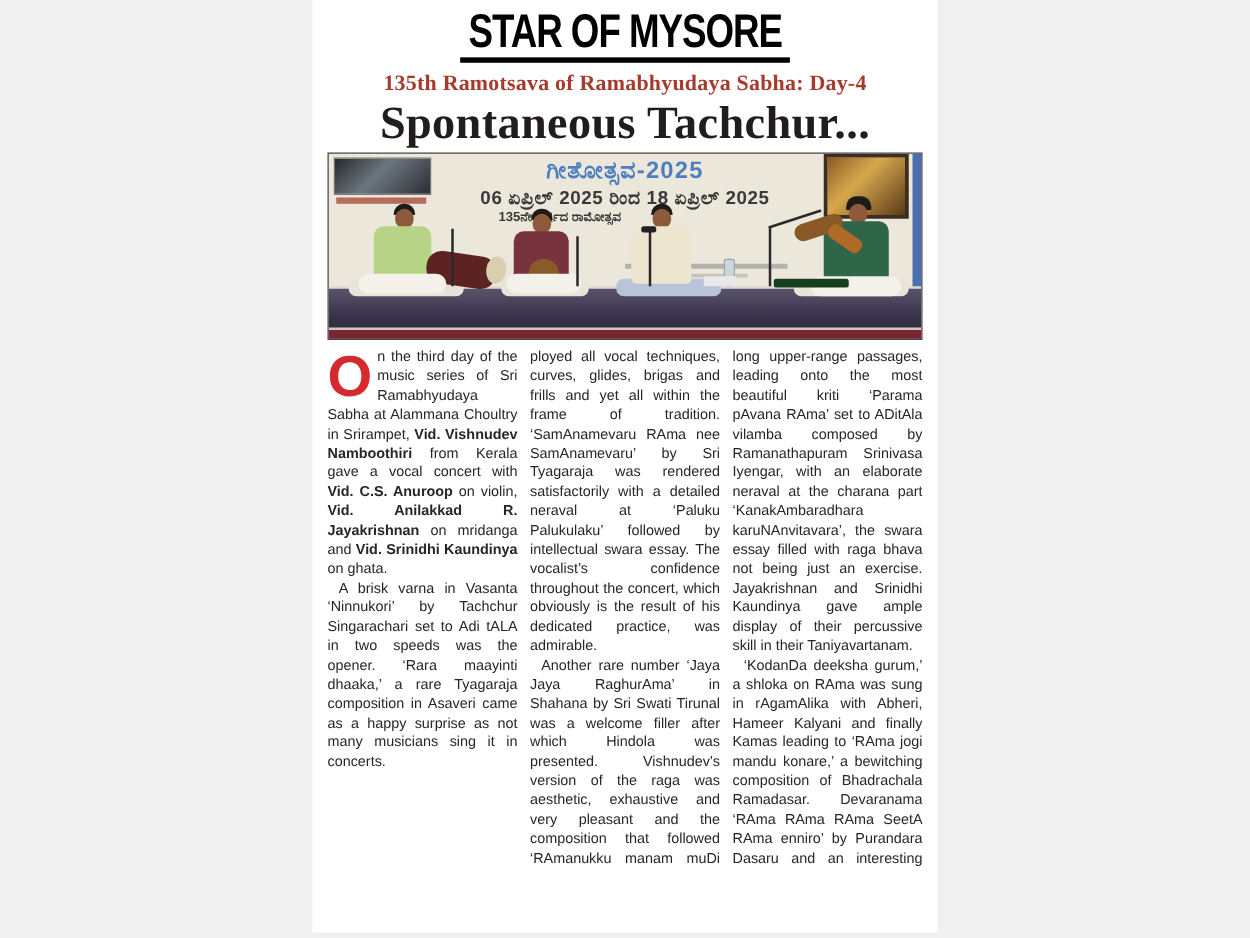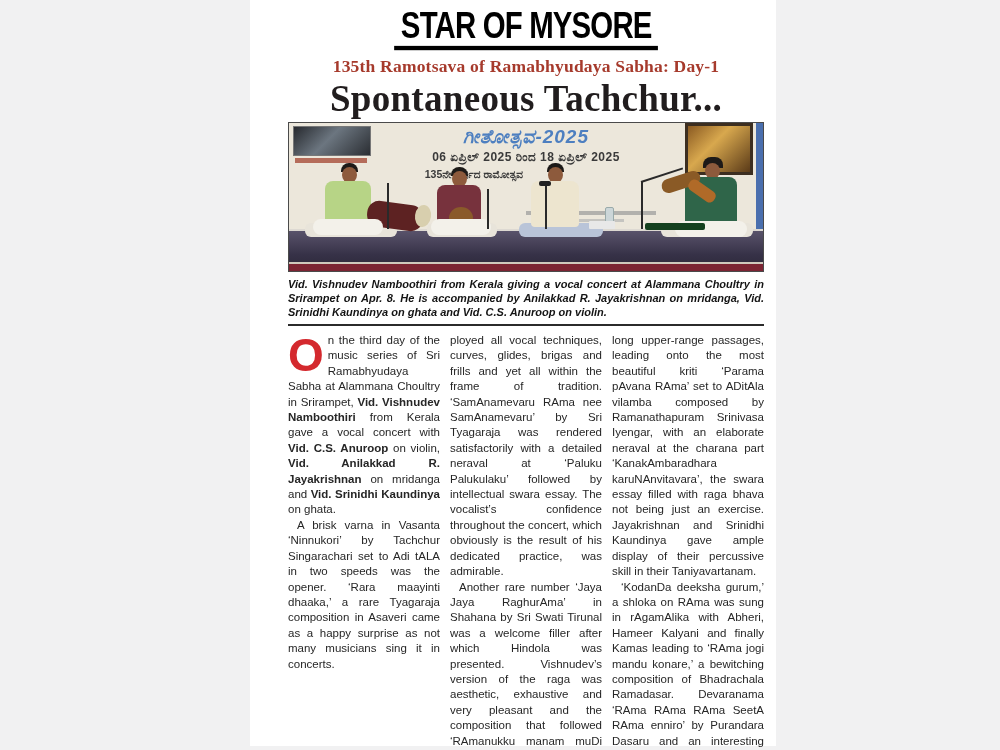--- a/index.html
+++ b/index.html
@@ -5,21 +5,20 @@
   html,body{margin:0;padding:0;}
   body{
     width:1000px;height:750px;position:relative;
     background:#f1f1f2;
     font-family:"Liberation Sans", sans-serif;
     overflow:hidden;
   }
   .paper{
     position:absolute;left:250px;top:0;width:500px;height:746px;
     background:#ffffff;
-    padding-left:26px;
   }
   
   .masthead{ text-align:center; padding-top:7px; }
   .masthead-title{
     display:inline-block;
     font-weight:bold; font-size:35px; line-height:34px;
     color:#000; letter-spacing:-1px;
     border-bottom:4px solid #000; padding:0 8px 2px;
     transform:scaleX(0.84) scaleY(1.08); transform-origin:center top;
     white-space:nowrap;
@@ -38,25 +37,25 @@
   
   .photo{
     position:relative; margin:3px 12px 0 12px;
     width:474px; height:148px;
     border:1px solid #4a4a4a; background:#ece7db; overflow:hidden;
   }
   .photo *{position:absolute;}
   .ph-blue-edge{right:0;top:0;width:7px;height:112px;background:#4a6fae;}
   .ph-banner-title{
     left:0;top:3px;width:100%;text-align:center;
-    font-weight:bold;font-size:19px;color:#4d7fc0;letter-spacing:1px;font-style:italic;
+    font-weight:bold;font-size:19px;color:#4d7fc0;letter-spacing:1px;
   }
   .ph-banner-l2{
     left:0;top:27px;width:100%;text-align:center;
-    font-weight:bold;font-size:12px;color:#3a3a3a;letter-spacing:0.5px;
+    font-weight:bold;font-size:15px;color:#3a3a3a;letter-spacing:0.5px;
   }
   .ph-banner-l3{
     left:0;top:45px;width:78%;text-align:center;
     font-weight:bold;font-size:10.5px;color:#3a3a3a;
   }
   .ph-sponsor{left:50%;top:88px;width:130px;height:4px;background:#9a9a9a;opacity:.7;}
   .ph-sponsor2{left:56%;top:96px;width:70px;height:3px;background:#b5b5b5;opacity:.7;}
   .ph-poster-left{left:4px;top:3px;width:76px;height:28px;
     background:linear-gradient(135deg,#26292e 0%,#6c7680 45%,#2b2e33 100%);
     border:1px solid #777;}
@@ -103,21 +102,21 @@
 </style>
 </head>
 <body>
 
 <div class="paper">
 
   <div class="masthead">
     <span class="masthead-title">STAR OF MYSORE</span>
   </div>
 
-  <div class="kicker" style="color: rgb(166, 58, 44);">135th Ramotsava of Ramabhyudaya Sabha: Day-1</div>
+  <div class="kicker" style="color: rgb(166, 58, 44);">135th Ramotsava of Ramabhyudaya Sabha: Day-4</div>
 
   <div class="headline">Spontaneous Tachchur...</div>
 
   <div class="photo">
     <div class="ph-blue-edge"></div>
     <div class="ph-banner-title">ಗೀತೋತ್ಸವ-2025</div>
     <div class="ph-banner-l2">06 ಏಪ್ರಿಲ್ 2025 ರಿಂದ 18 ಏಪ್ರಿಲ್ 2025</div>
     <div class="ph-banner-l3">135ನೇ ವರ್ಷದ ರಾಮೋತ್ಸವ</div>
     <div class="ph-sponsor"></div>
     <div class="ph-sponsor2"></div>
@@ -161,21 +160,20 @@
     <div class="head" style="left:416px;top:40px;"></div>
     <div class="torso" style="left:396px;top:54px;width:52px;height:52px;background:#2f6549;"></div>
     <div style="left:372px;top:52px;width:40px;height:14px;background:#8a5a26;border-radius:7px;transform:rotate(-18deg);"></div>
     <div style="left:398px;top:62px;width:30px;height:12px;background:#b06a28;border-radius:5px;transform:rotate(35deg);"></div>
     <div class="dhoti" style="left:386px;top:98px;width:72px;"></div>
     <div class="micline" style="left:352px;top:58px;height:48px;"></div>
     <div class="micboom" style="left:352px;top:58px;width:44px;transform:rotate(-18deg);"></div>
     <div style="left:356px;top:100px;width:60px;height:7px;background:#14401e;border-radius:2px;"></div>
   </div>
 
-  <div class="caption">Vid. Vishnudev Namboothiri from Kerala giving a vocal concert at Alammana Choultry in Srirampet on Apr. 8. He is accompanied by Anilakkad R. Jayakrishnan on mridanga, Vid. Srinidhi Kaundinya on ghata and Vid. C.S. Anuroop on violin.</div>
 
   <div class="columns">
     <div class="col">
         <p><span class="dropcap" style="color: rgb(212, 41, 46);">O</span><span>n the third day of the music series of Sri Ramabhyudaya Sabha at Alammana Choultry in Srirampet, </span><span class="b">Vid. Vishnudev Namboothiri</span><span> from Kerala gave a vocal concert with </span><span class="b">Vid. C.S. Anuroop</span><span> on violin, </span><span class="b">Vid. Anilakkad R. Jayakrishnan</span><span> on mridanga and </span><span class="b">Vid. Srinidhi Kaundinya</span><span> on ghata.</span></p>
         <p class="ind"><span>A brisk varna in Vasanta ‘Ninnukori’ by Tachchur Singarachari set to Adi tALA in two speeds was the opener. ‘Rara maayinti dhaaka,’ a rare Tyagaraja composition in Asaveri came as a happy surprise as not many musicians sing it in concerts.</span></p>
       </div>
     <div class="col">
         <p><span>ployed all vocal techniques, curves, glides, brigas and frills and yet all within the frame of tradition. ‘SamAnamevaru RAma nee SamAnamevaru’ by Sri Tyagaraja was rendered satisfactorily with a detailed neraval at ‘Paluku Palukulaku’ followed by intellectual swara essay. The vocalist’s confidence throughout the concert, which obviously is the result of his dedicated practice, was admirable.</span></p>
         <p class="ind"><span>Another rare number ‘Jaya Jaya RaghurAma’ in Shahana by Sri Swati Tirunal was a welcome filler after which Hindola was presented. Vishnudev’s version of the raga was aesthetic, exhaustive and very pleasant and the composition that followed ‘RAmanukku manam muDi dharittale’ by Arunachala Kavi brought smiles of memories to the elders in the audience.</span></p>
       </div>

